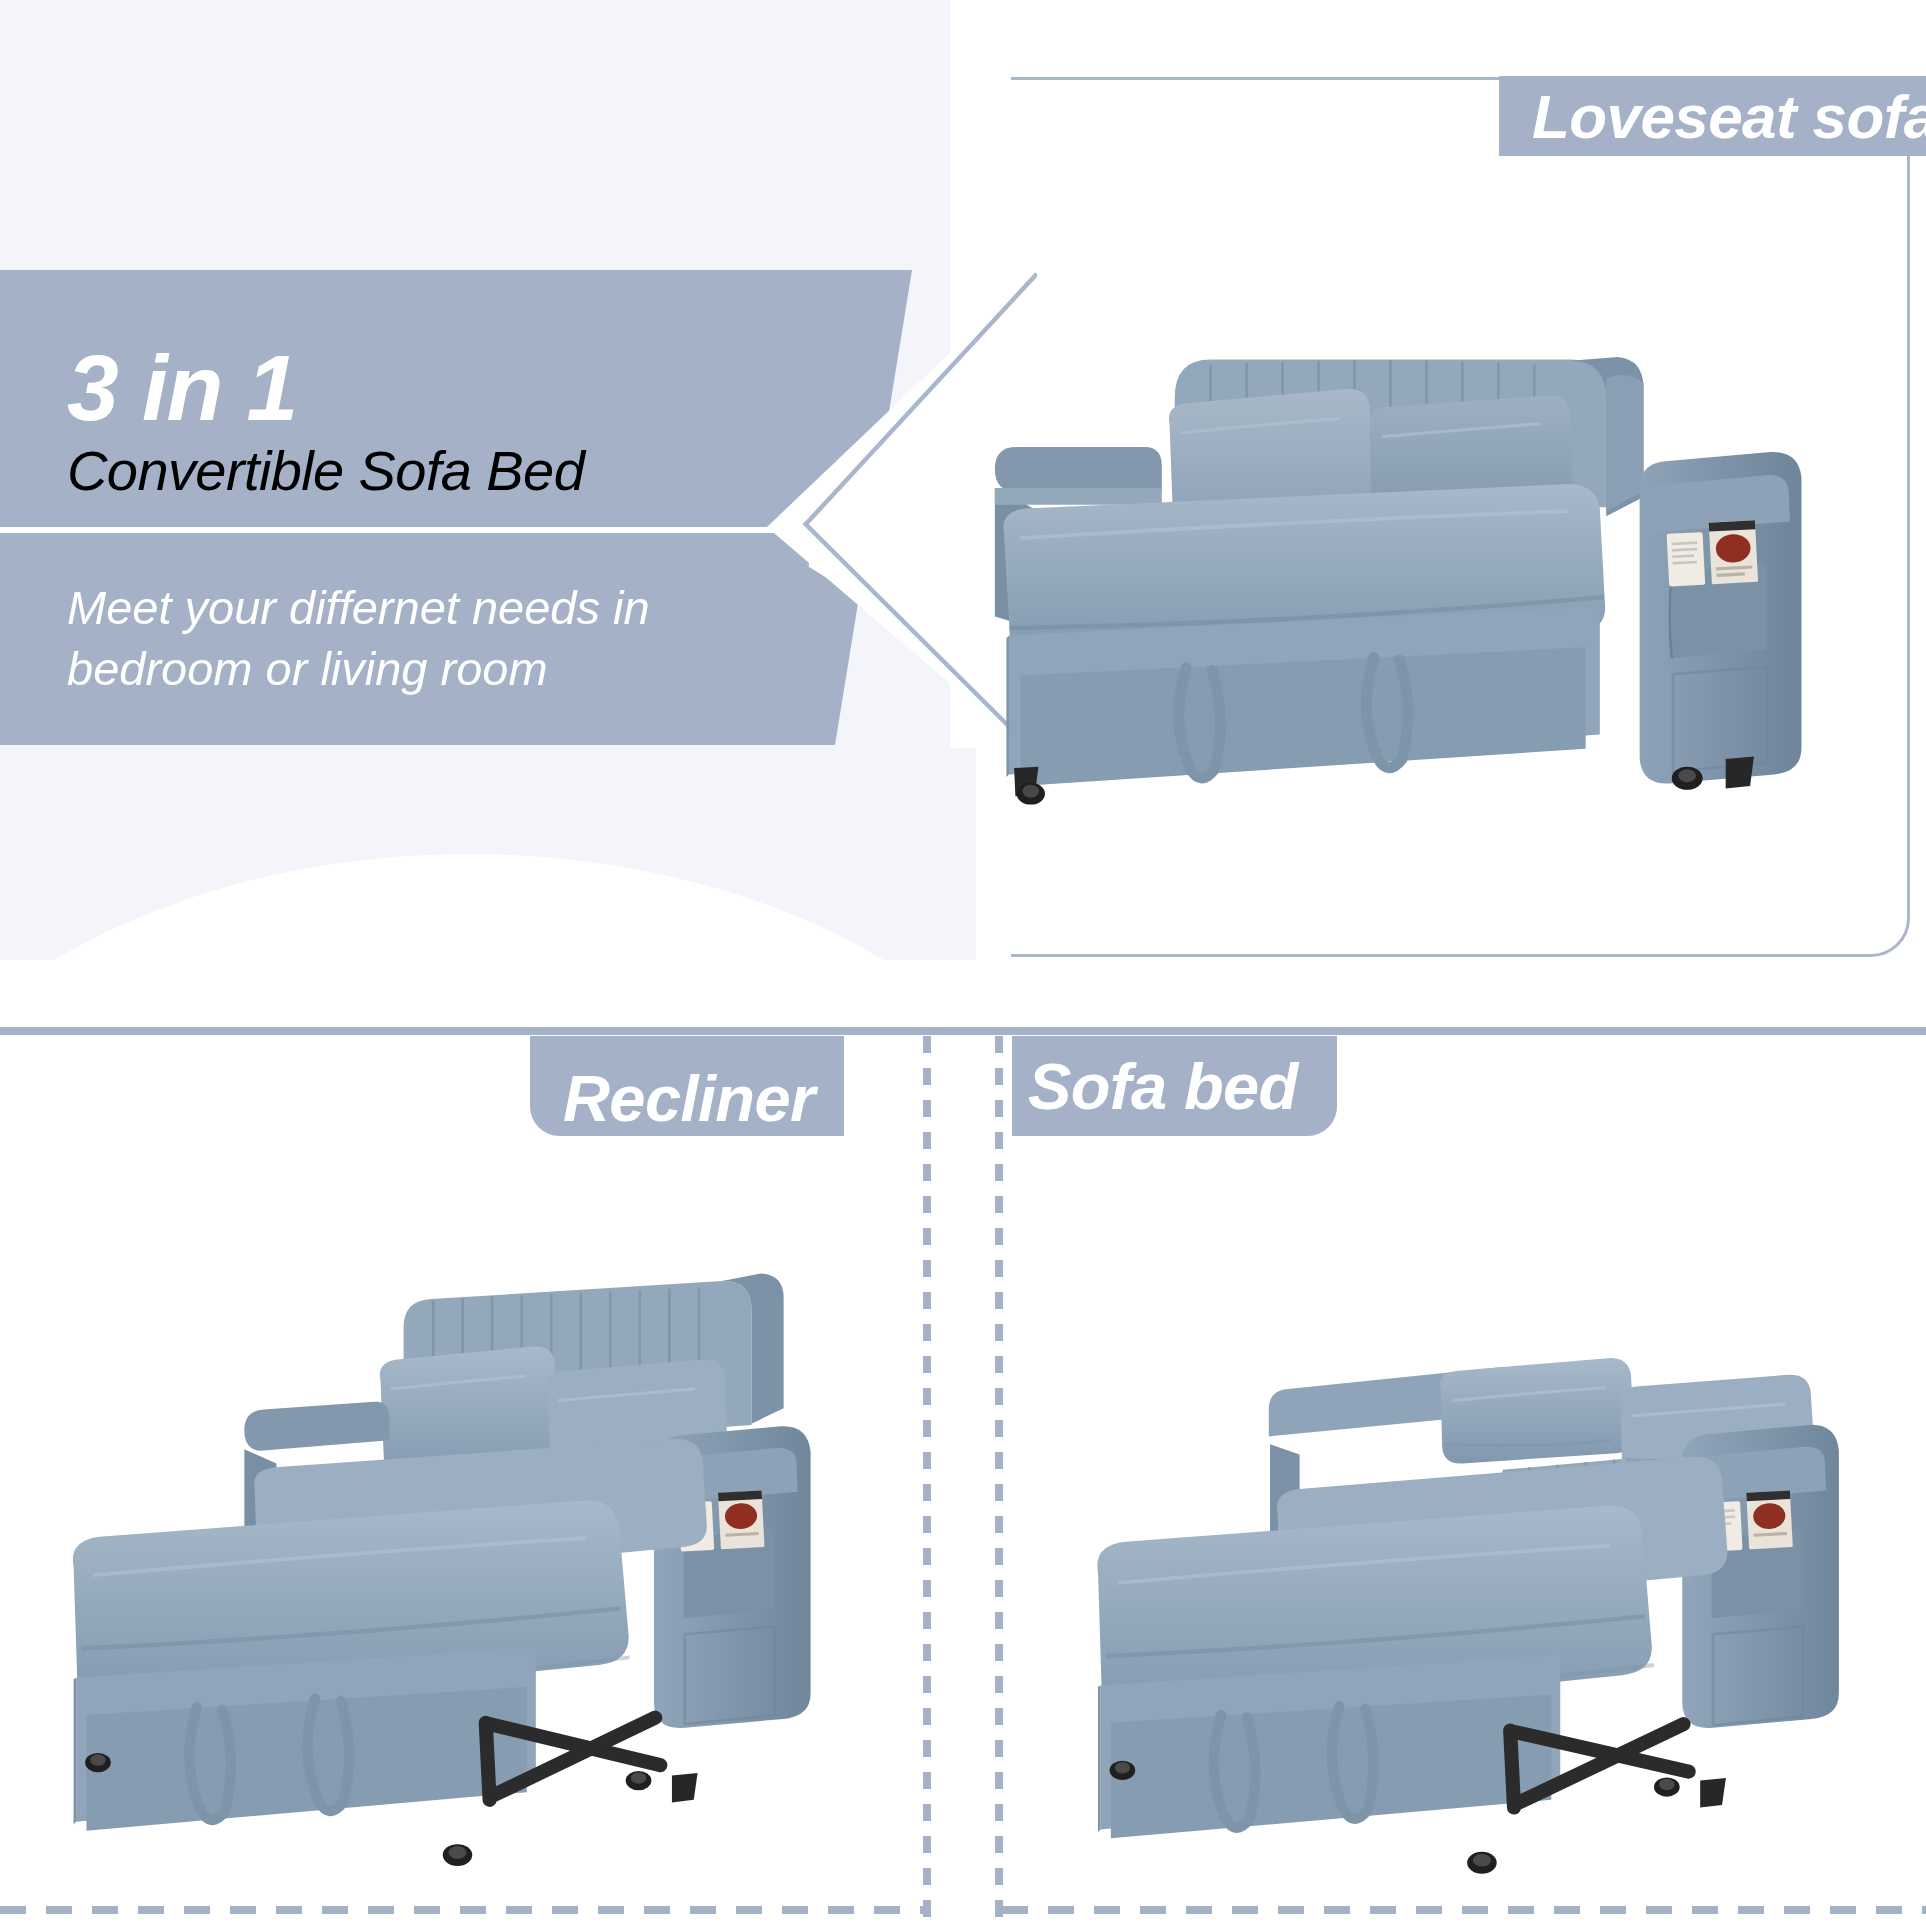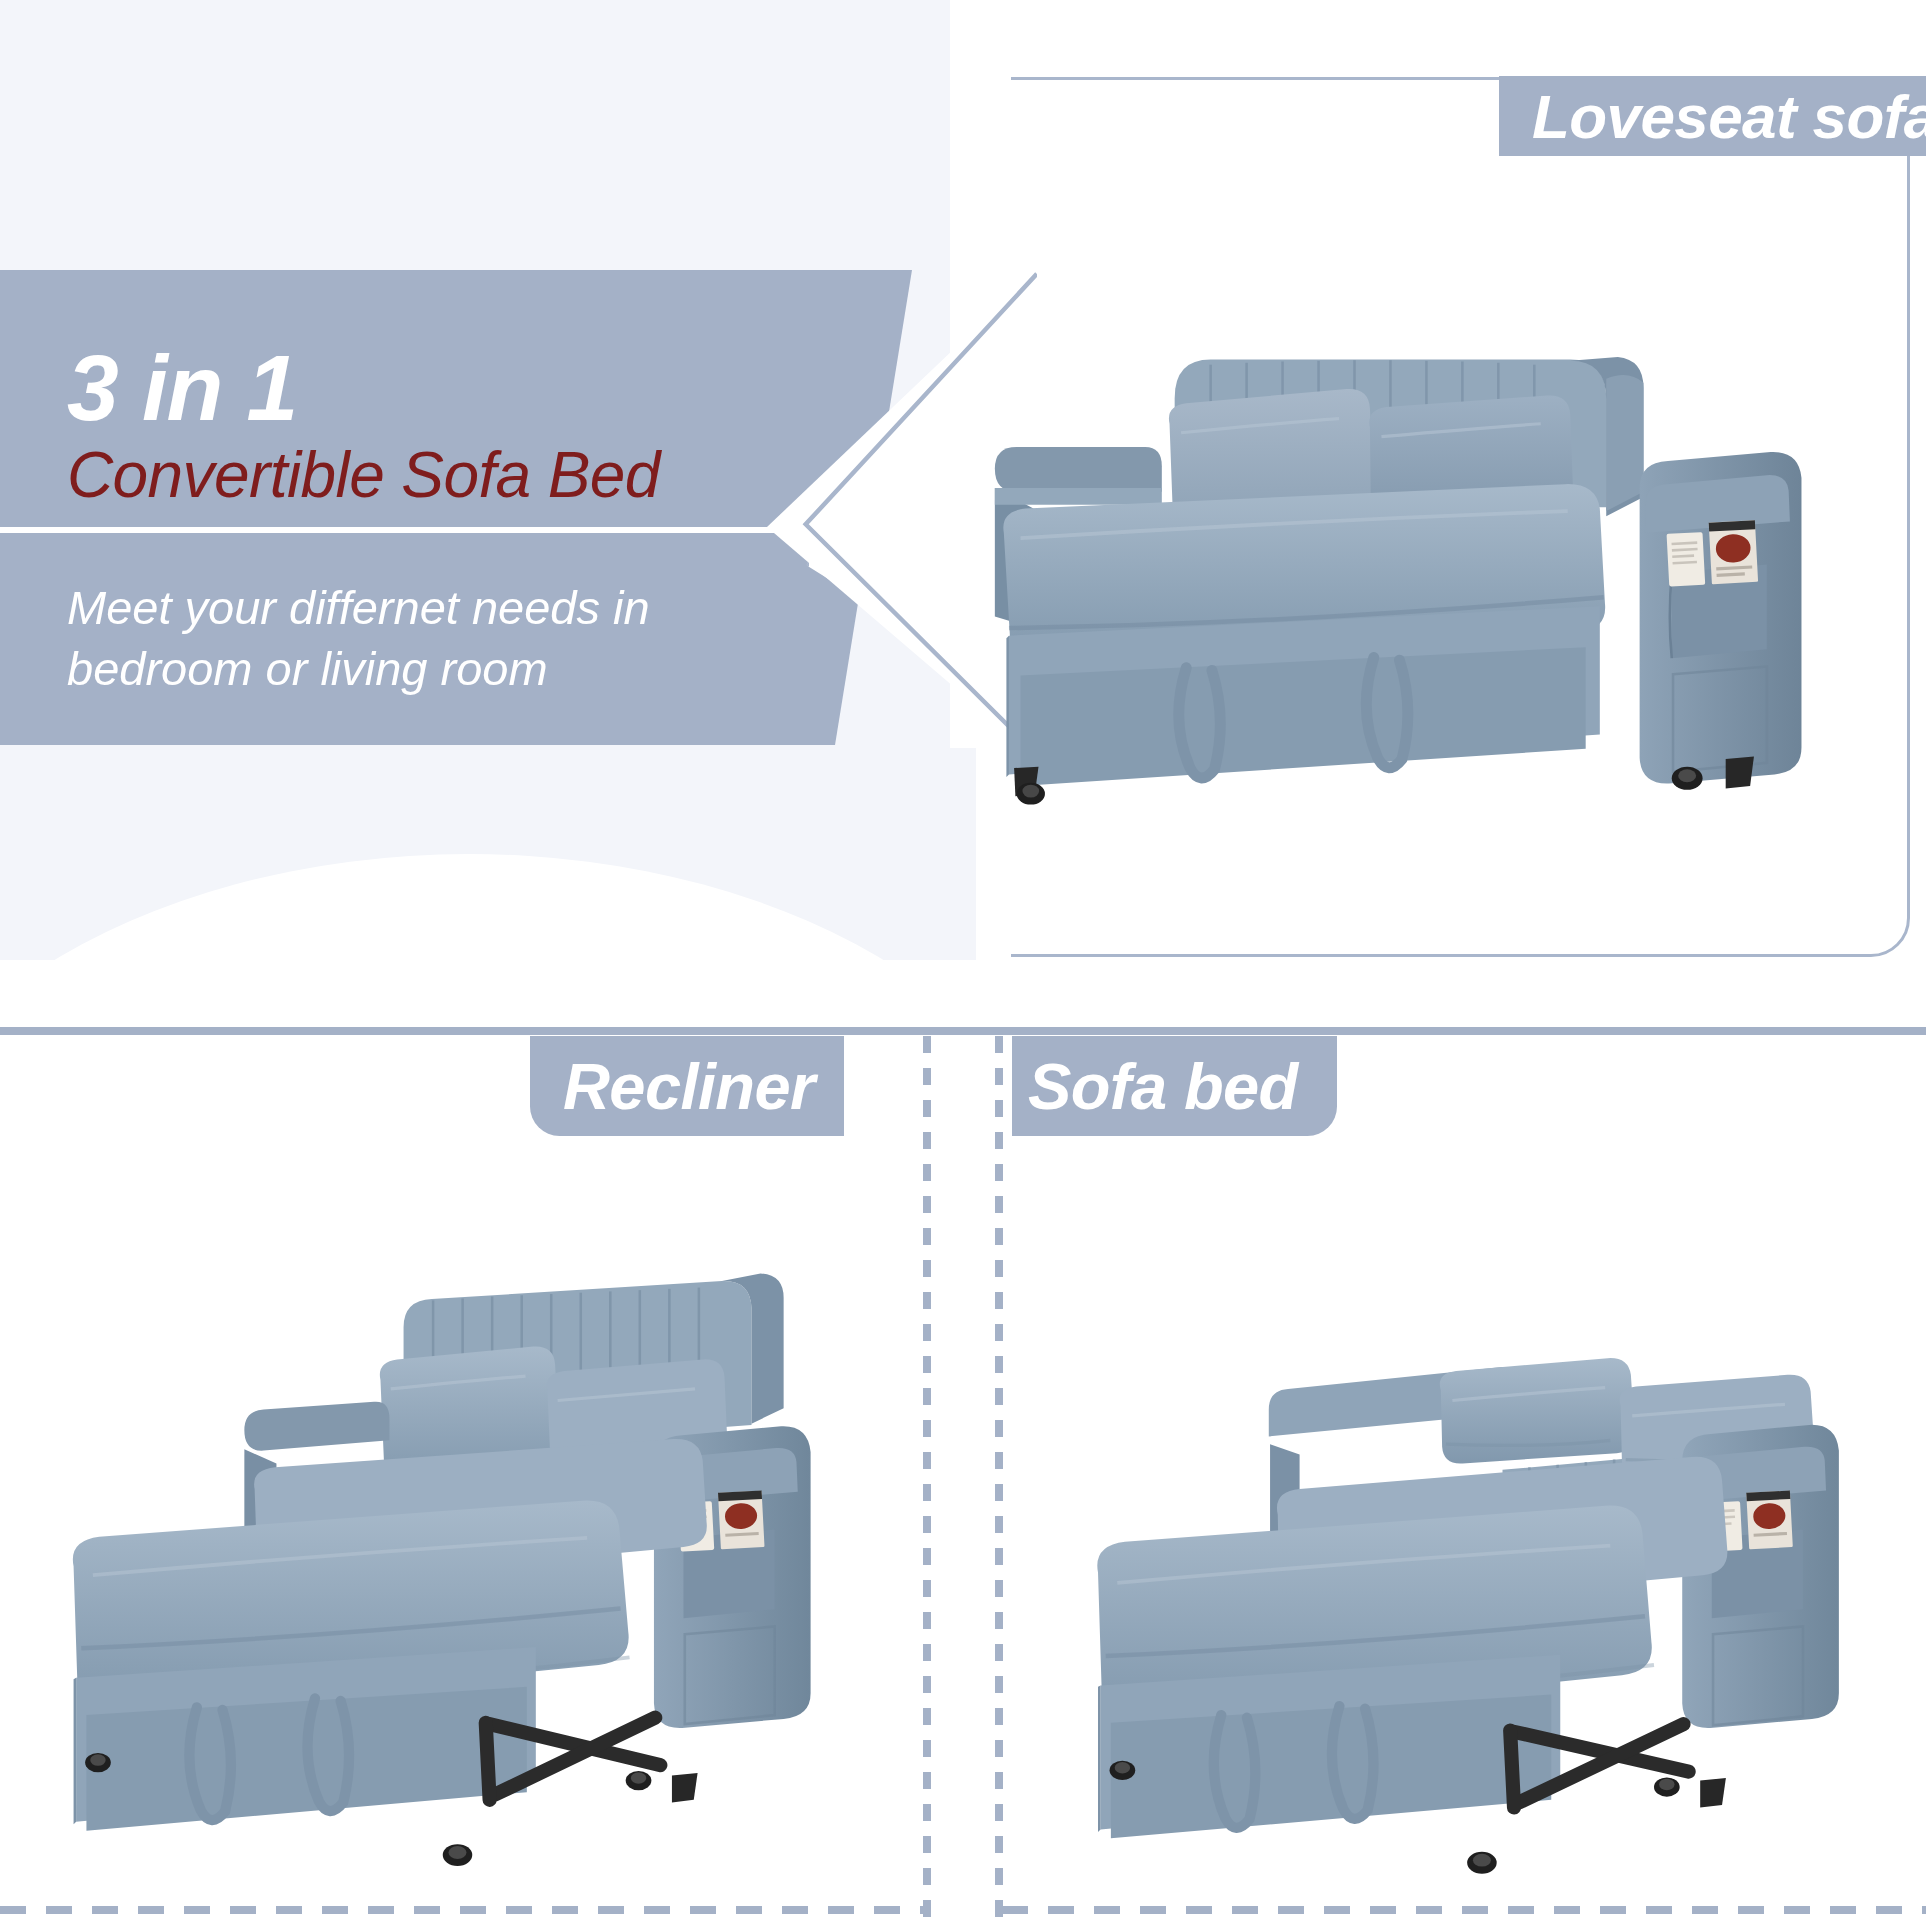--- a/index.html
+++ b/index.html
@@ -16,21 +16,21 @@
   .pale-bg-2{position:absolute;left:0;top:748px;width:976px;height:212px;background:#f3f5fa;}
   
   .pale-arc{position:absolute;left:-141px;top:854px;width:1220px;height:398px;background:#ffffff;border-radius:50% 50% 0 0 / 100% 100% 0 0;}
 
   
   .text-panel{position:absolute;left:0;top:270px;width:912px;height:475px;background:#a4b1c7;
     clip-path:polygon(0 0, 912px 0, 835px 475px, 0 475px);}
 
   .tp-inner{position:absolute;left:67px;top:31px;width:758px;}
   .title-3in1{font-size:93px;font-weight:bold;font-style:italic;color:#ffffff;line-height:1.02;letter-spacing:-1.3px;margin-top:40px;}
-  .title-conv{font-size:64px;font-style:italic;color:#7f1d1d;line-height:1.08;margin-top:5.1px;letter-spacing:-0.6px;font-weight:300;}
+  .title-conv{font-size:56px;font-style:italic;color:#000000;line-height:1.08;margin-top:5.1px;letter-spacing:-0.6px;font-weight:300;}
   .tp-divider{position:absolute;left:0px;top:257px;width:812px;height:5.8px;background:#ffffff;}
   .tp-sub{position:absolute;left:67px;top:307px;width:732px;font-size:47px;font-style:italic;color:#ffffff;line-height:1.30;font-weight:300;}
 
   
   .callout{position:absolute;left:806px;top:77px;width:1104px;height:880px;background:#ffffff;
     border:3.9px solid #a9b6cc;border-radius:39px;
     clip-path:polygon(205px 0, 1104px 0, 1104px 880px, 205px 880px, 205px 616px, 0 488px, 205px 212px);}
 
   
   .tail{position:absolute;left:767px;top:270px;width:270px;height:488px;background:#ffffff;
@@ -52,21 +52,21 @@
   .dash-h{position:absolute;top:1906px;width:925px;height:8.3px;
     background:repeating-linear-gradient(to right,#a4b1c7 0,#a4b1c7 26px,transparent 26px,transparent 46px);}
   .dash-h-a{left:0;}
   .dash-h-b{left:1002px;}
 
   
   .banner{position:absolute;background:#a4b1c7;display:flex;align-items:center;}
   .banner-text{color:#ffffff;font-style:italic;font-weight:bold;letter-spacing:-0.6px;white-space:nowrap;}
   .banner-loveseat{left:1499px;top:76px;height:80px;padding:0 41px 0 33px;border-radius:0 27px 27px 0;}
   .banner-loveseat .banner-text{font-size:62px;}
-  .banner-recliner{left:530px;top:1036px;height:100px;padding:0 29.5px 0 33px;border-radius:0 0 0 29.5px;}
+  .banner-recliner{left:530px;top:1036px;height:100px;padding:0 29.5px 0 33px;border-radius:0 0 0 29.5px;align-items:flex-end;}
   .banner-recliner .banner-text{font-size:65px;}
   .banner-sofabed{left:1012px;top:1036px;height:100px;padding:0 39px 0 16px;border-radius:0 0 29.5px 0;}
   .banner-sofabed .banner-text{font-size:65px;}
 
   .sofa-recliner{position:absolute;left:26px;top:1258px;width:854px;height:642px;}
   .sofa-bed{position:absolute;left:1053px;top:1258px;width:854px;height:642px;}
   svg{display:block;}
 </style>
 </head>
 <body>

